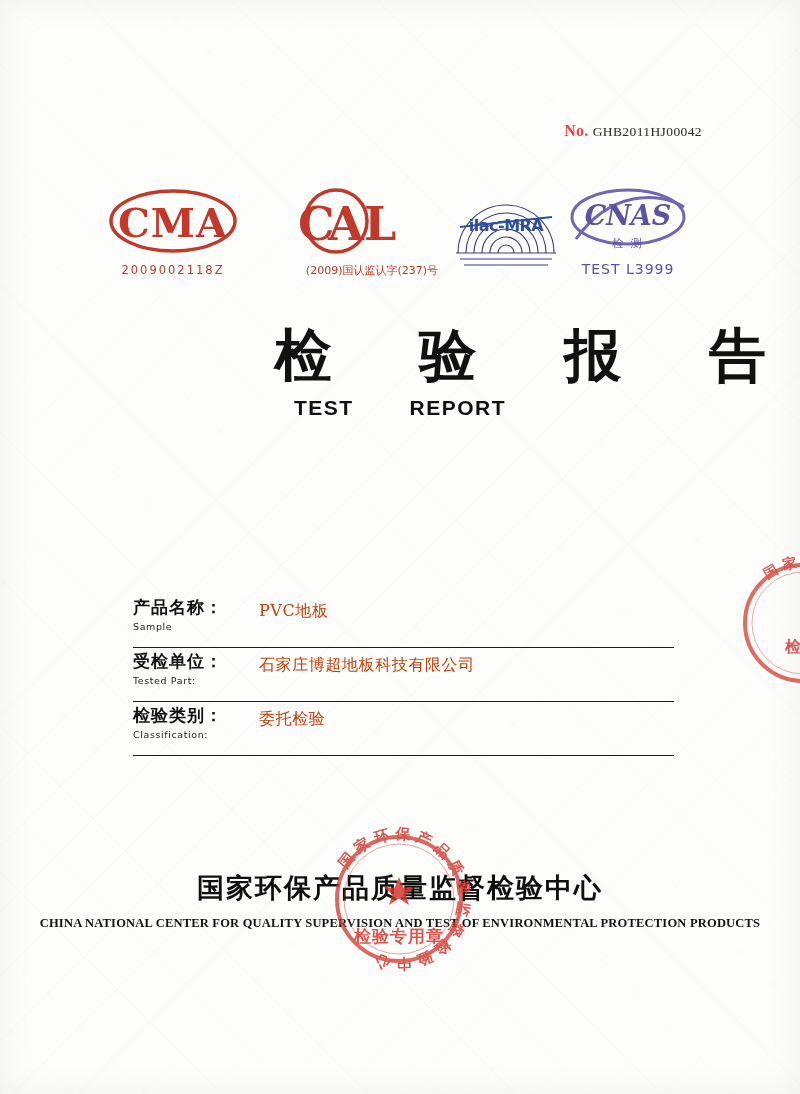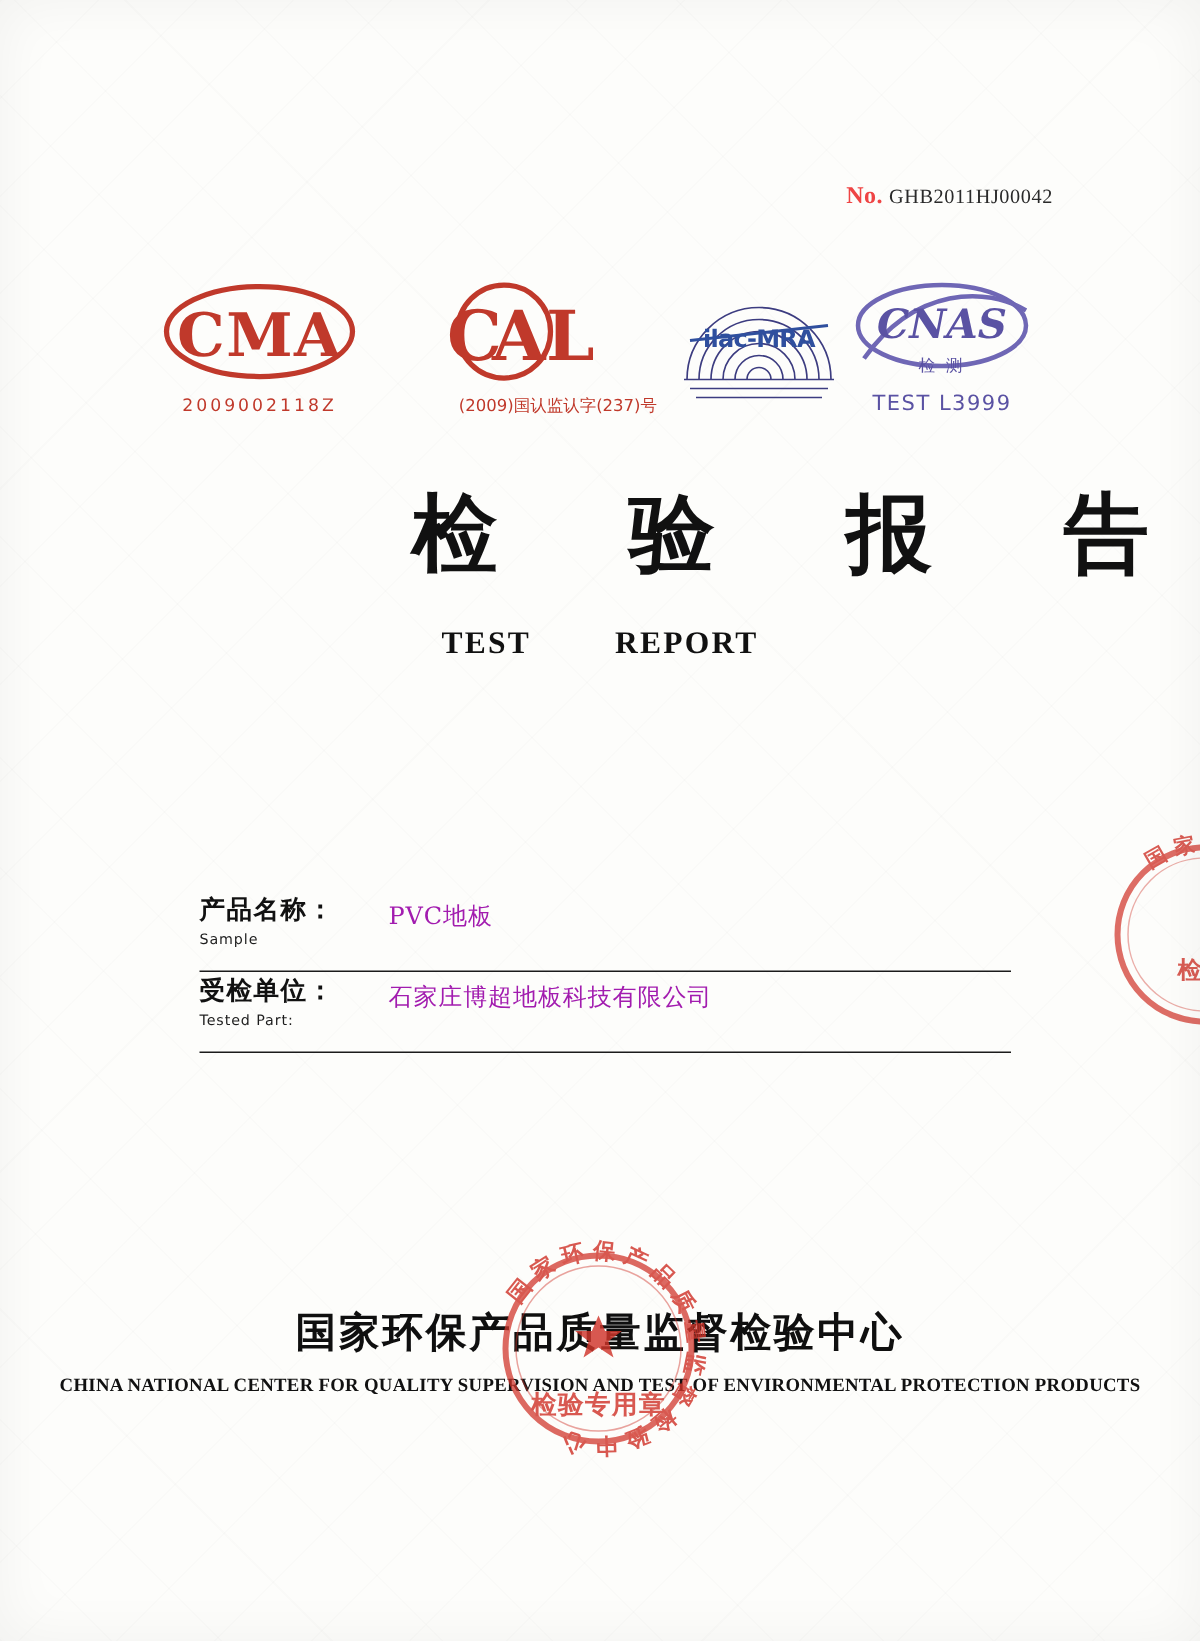--- a/index.html
+++ b/index.html
@@ -104,25 +104,25 @@
     text-align: right;
     font-family: "DejaVu Serif", serif;
     font-weight: bold;
     font-size: 57px;
     color: #111;
     letter-spacing: 34px;
     text-indent: 34px;
   }
   .title-en {
     position: absolute;
-    top: 416px;
+    top: 396px;
     left: 0;
     width: 100%;
     text-align: center;
-    font-family: Liberation Serif, serif;
+    font-family: Liberation Sans, sans-serif;
     font-weight: bold;
     font-size: 21px;
     color: #111;
     letter-spacing: 1.5px;
   }
   .title-en .word { display: inline-block; }
   .title-en .word + .word { margin-left: 56px; }
 
   
   .fields {
@@ -158,21 +158,21 @@
     letter-spacing: 0.6px;
     line-height: 13px;
     margin-top: 2px;
   }
   .field-value {
     flex: 1;
     padding-top: 7px;
     padding-left: 8px;
     font-family: "DejaVu Serif", serif;
     font-size: 16px;
-    color: #a21caf;
+    color: #c2410c;
     letter-spacing: 0.6px;
   }
 
   
   .footer {
     position: absolute;
     top: 870px;
     left: 0;
     width: 100%;
     text-align: center;
@@ -296,20 +296,27 @@
     </div>
 
     <div class="field-row">
       <div class="field-label">
         <div class="field-label-cn">受检单位：</div>
         <div class="field-label-en">Tested   Part:</div>
       </div>
       <div class="field-value">石家庄博超地板科技有限公司</div>
     </div>
 
+    <div class="field-row">
+      <div class="field-label">
+        <div class="field-label-cn">检验类别：</div>
+        <div class="field-label-en">Classification:</div>
+      </div>
+      <div class="field-value">委托检验</div>
+    </div>
   </div>
 
   <div class="footer">
     <div class="footer-cn">国家环保产品质量监督检验中心</div>
     <div class="footer-en">CHINA NATIONAL CENTER FOR QUALITY SUPERVISION AND TEST OF ENVIRONMENTAL PROTECTION PRODUCTS</div>
   </div>
 
   <div class="stamp stamp-center">
     <svg width="162" height="162" viewBox="0 0 162 162" aria-hidden="true">
       <defs>

